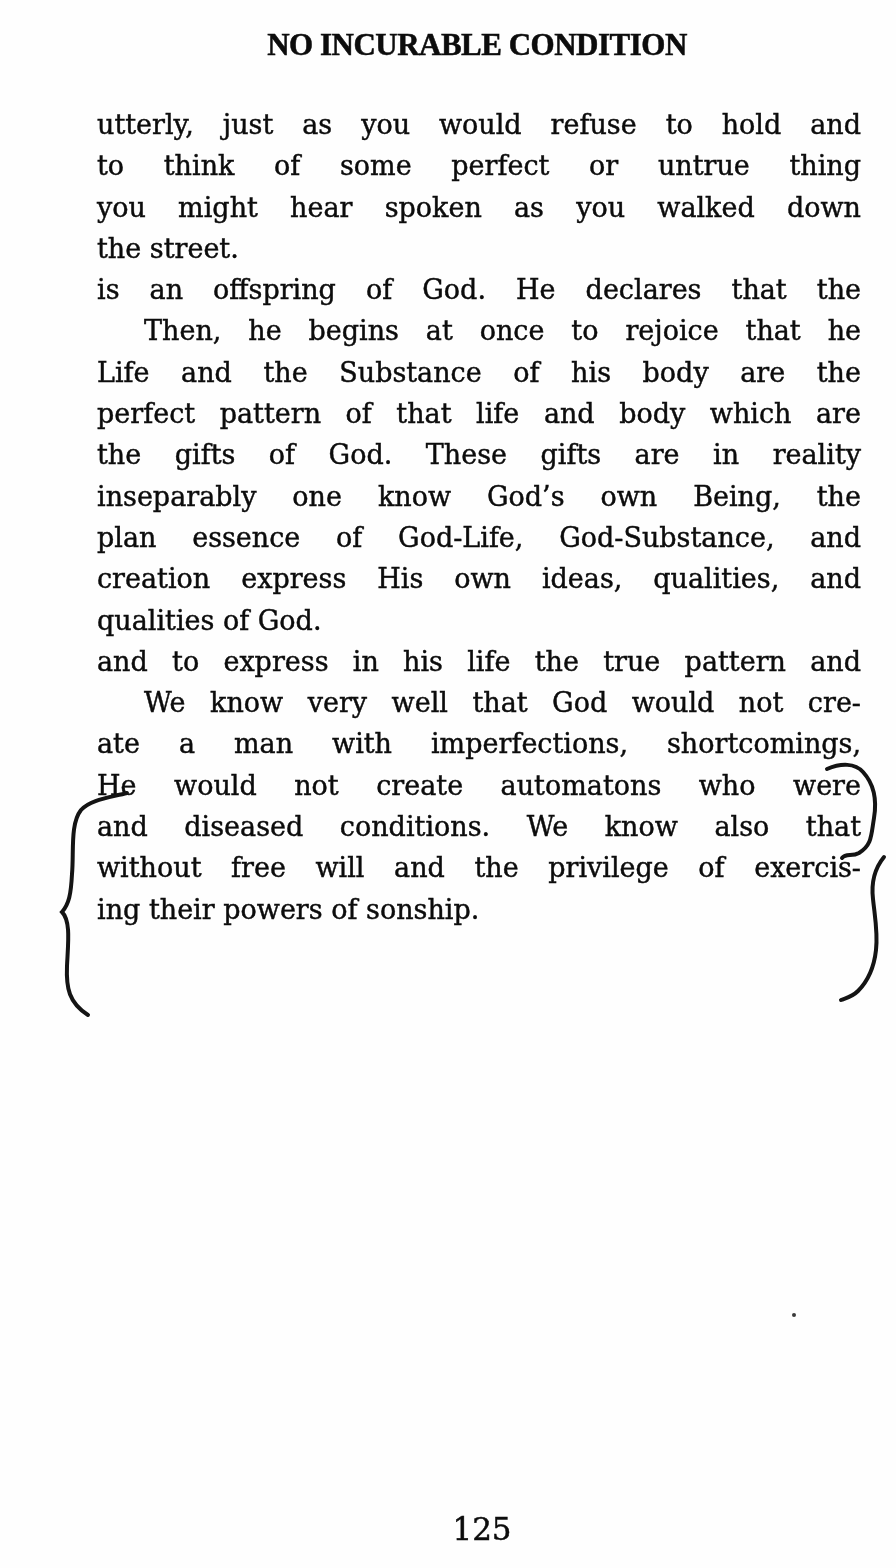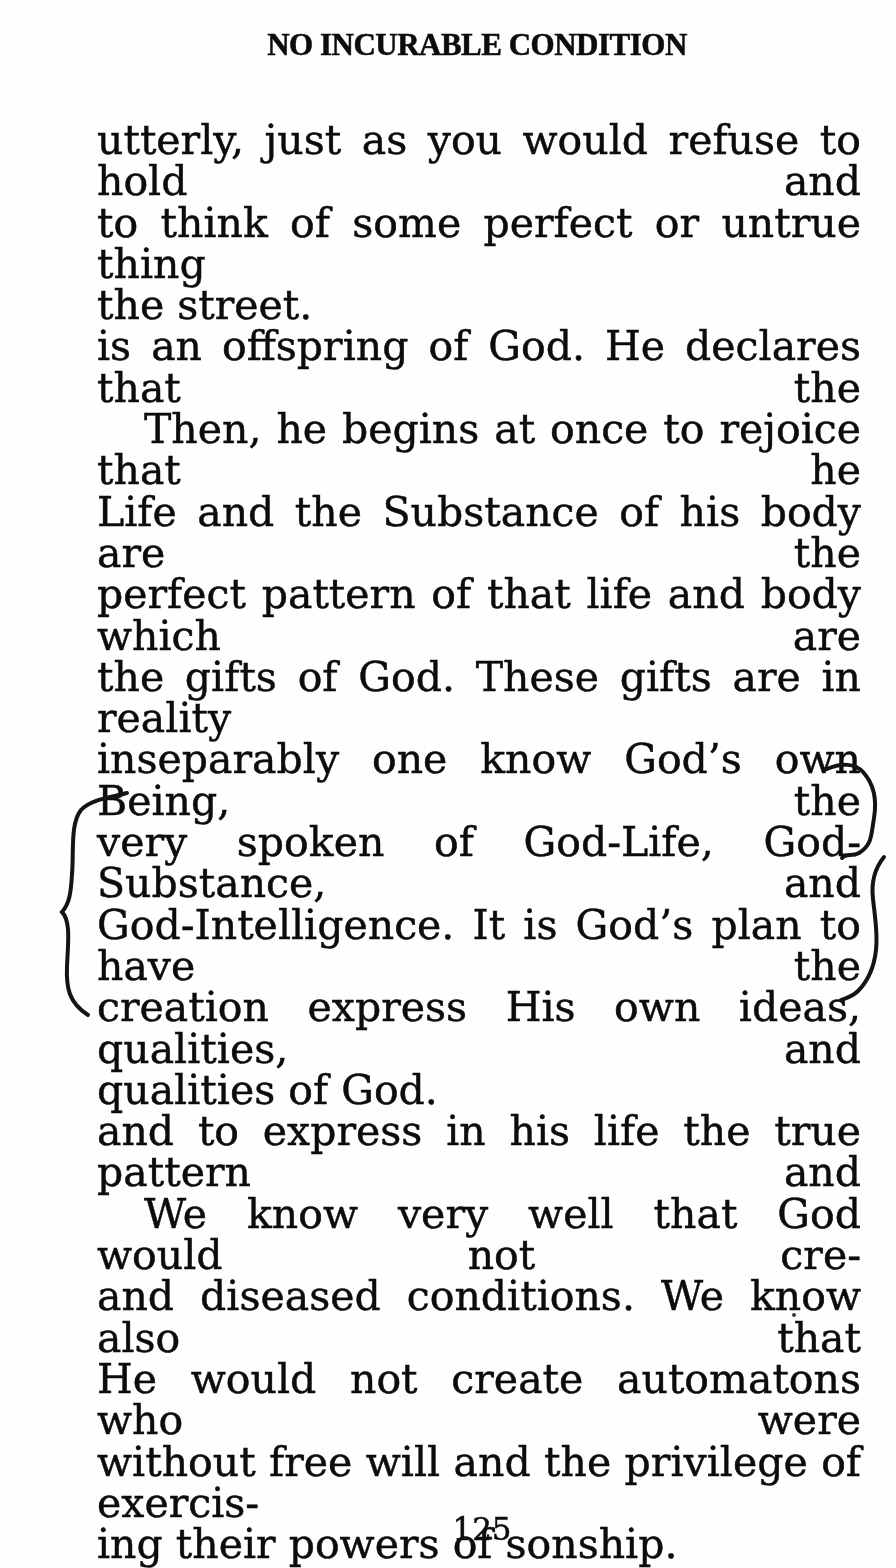--- a/index.html
+++ b/index.html
@@ -26,24 +26,24 @@
     font-family: "Liberation Serif", serif;
     font-weight: bold;
     font-size: 31px;
     letter-spacing: -0.5px;
     line-height: 36px;
     -webkit-text-stroke: 0.5px currentColor;
     white-space: nowrap;
   }
   .body-text {
     position: absolute;
-    top: 120px;
+    top: 104px;
     left: 97px;
     width: 764px;
-    font-size: 41px;
+    font-size: 27px;
     line-height: 41.3px;
     -webkit-text-stroke: 0.45px currentColor;
   }
   .line {
     text-align: justify;
     text-align-last: justify;
   }
   .line.last {
     text-align: right;
     text-align-last: left;
@@ -80,35 +80,36 @@
 </head>
 <body>
 
 <div class="page">
 
   <div class="title">NO INCURABLE CONDITION</div>
 
   <div class="body-text">
       <div class="line">utterly, just as you would refuse to hold and</div>
       <div class="line">to think of some perfect or untrue thing</div>
+      <div class="line">you might hear spoken as you walked down</div>
       <div class="line last">the street.</div>
       <div class="line">is an offspring of God. He declares that the</div>
       <div class="line indent">Then, he begins at once to rejoice that he</div>
       <div class="line">Life and the Substance of his body are the</div>
       <div class="line">perfect pattern of that life and body which are</div>
       <div class="line">the gifts of God. These gifts are in reality</div>
       <div class="line">inseparably one know God’s own Being, the</div>
-      <div class="line">very spoken of God-Life, God-Substance, and</div>
-      <div class="line">God-Intelligence. It is God’s plan to have the</div>
+      <div class="line">plan essence of God-Life, God-Substance, and</div>
       <div class="line">creation express His own ideas, qualities, and</div>
       <div class="line last">qualities of God.</div>
       <div class="line">and to express in his life the true pattern and</div>
       <div class="line indent">We know very well that God would not cre-</div>
+      <div class="line">ate a man with imperfections, shortcomings,</div>
+      <div class="line">He would not create automatons who were</div>
       <div class="line">and diseased conditions. We know also that</div>
-      <div class="line">He would not create automatons who were</div>
       <div class="line">without free will and the privilege of exercis-</div>
       <div class="line last">ing their powers of sonship.</div>
     </div>
 
   <svg class="marks" viewBox="0 0 896 1568" xmlns="http://www.w3.org/2000/svg">
     <path d="M 127 793
              C 107 798, 90 800, 81 810
              C 70 824, 74 852, 72 874
              C 71 894, 69 904, 62 912
              C 71 921, 68 944, 67 966

